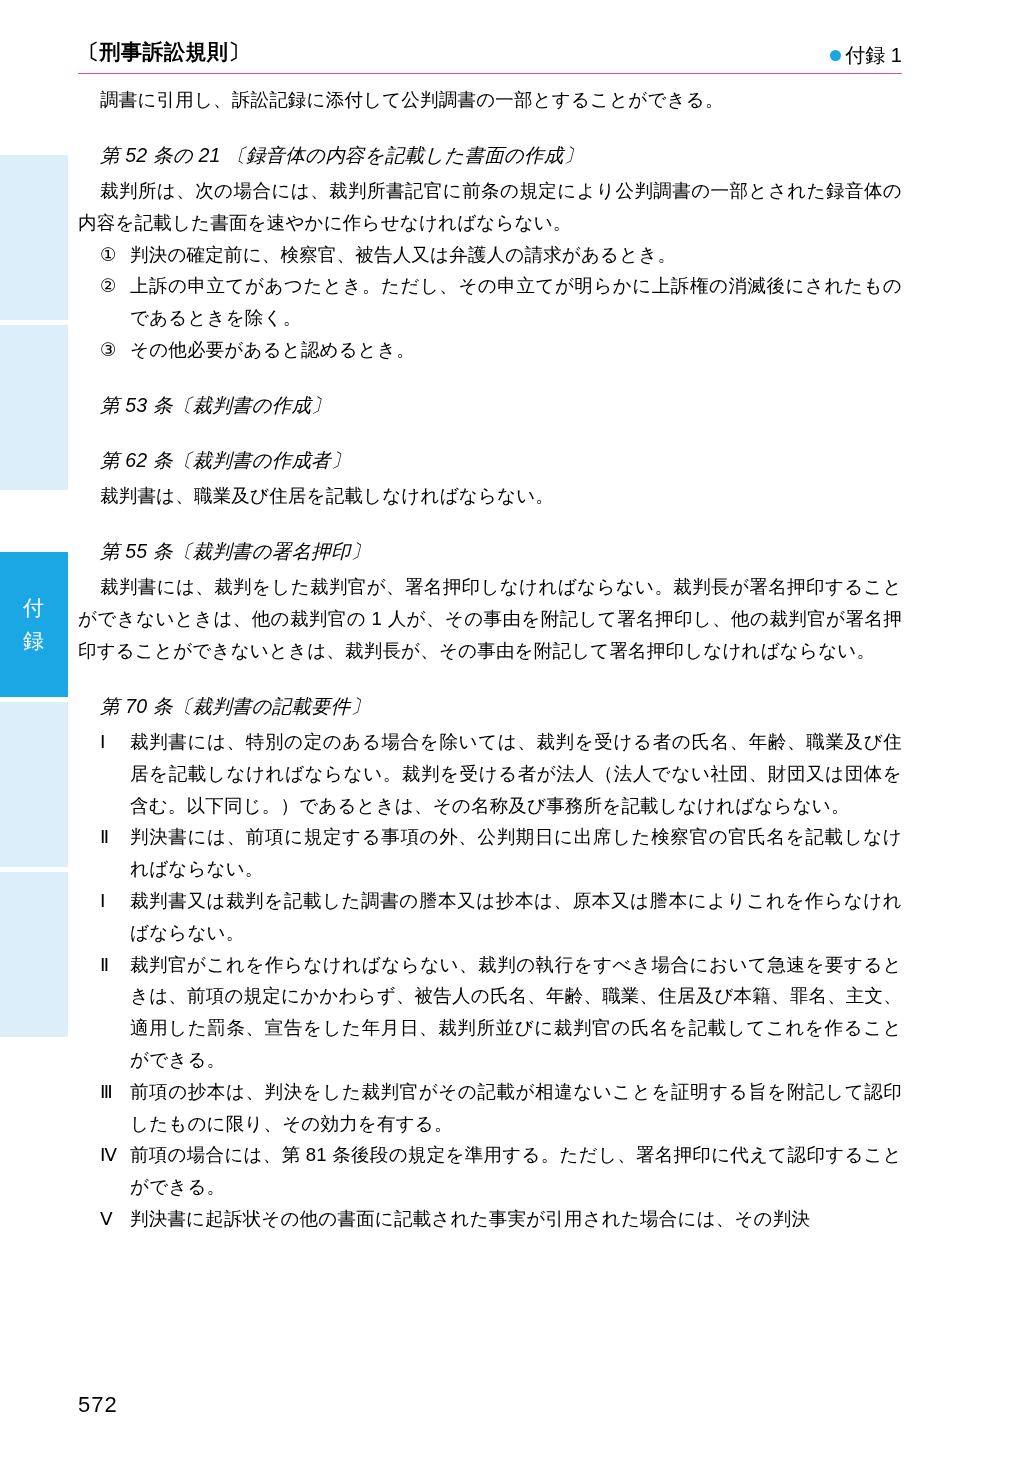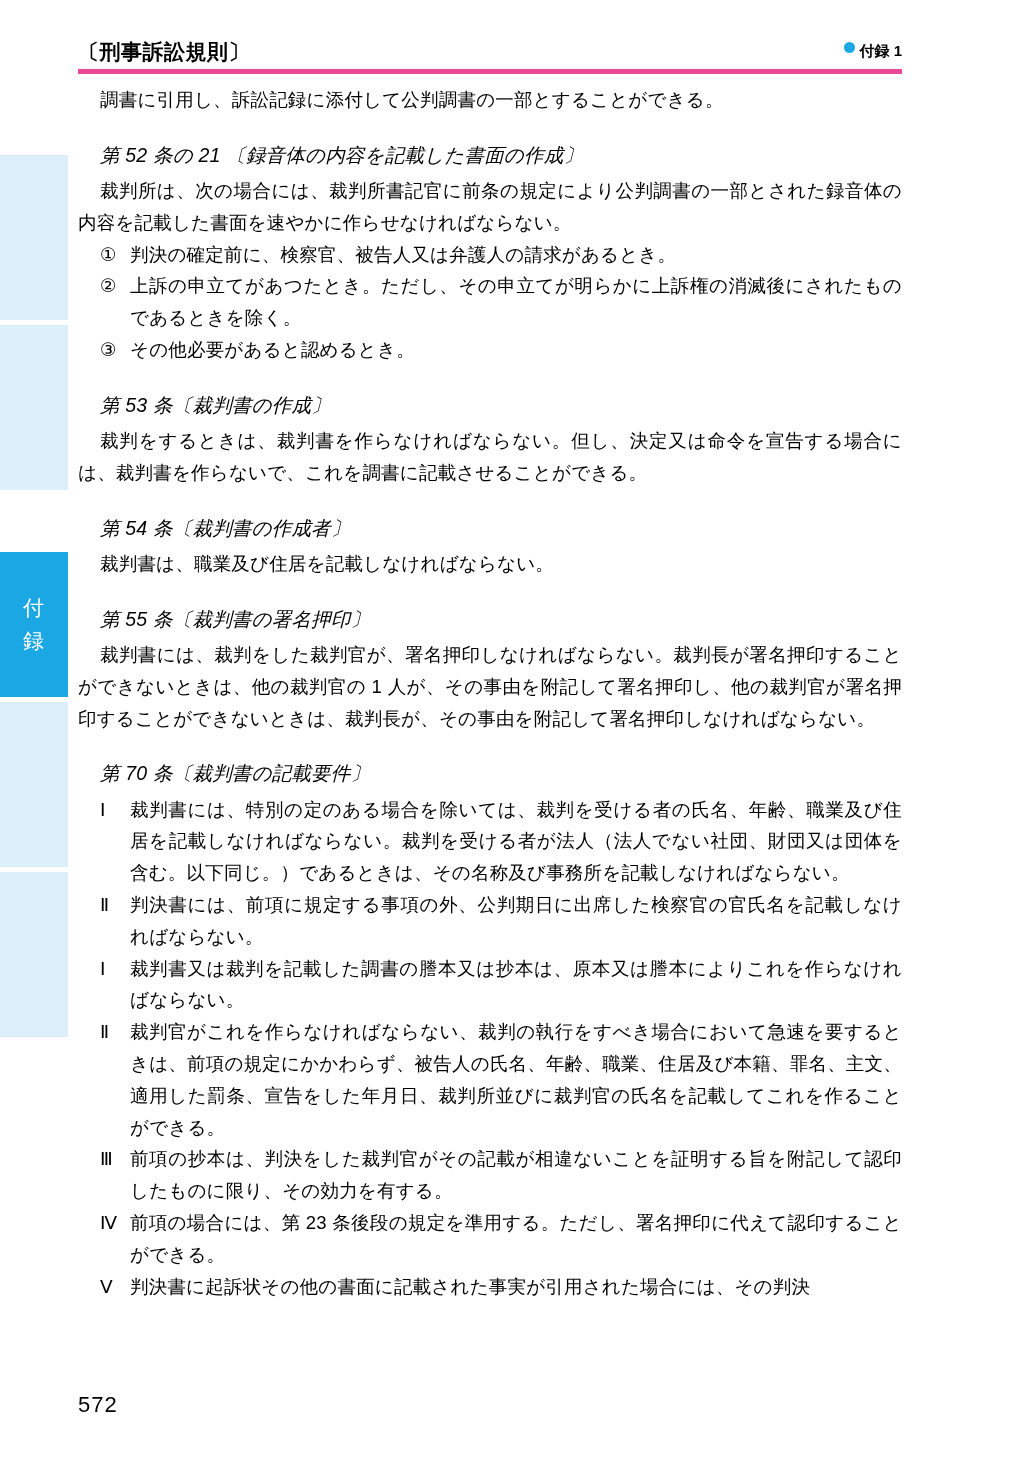--- a/index.html
+++ b/index.html
@@ -50,36 +50,36 @@
     font-weight: normal;
   }
 
   
   .page-header {
     position: absolute;
     left: 78px;
     top: 38px;
     width: 824px;
     height: 36px;
-    border-bottom: 5px solid #ec4899;
+    border-bottom: 1px solid #ec4899;
     display: flex;
     align-items: flex-start;
     justify-content: space-between;
   }
   .header-left {
     font-size: 21px;
     font-weight: bold;
     letter-spacing: 0.5px;
   }
   .header-right {
-    font-size: 15px;
-    display: flex;
+    font-size: 20px;
+    display: flex;
+    align-items: center;
     gap: 4px;
     padding-top: 4px;
-    font-weight: bold;
   }
   .header-dot {
     display: inline-block;
     width: 11px;
     height: 11px;
     border-radius: 50%;
     background: #1ba7e4;
   }
 
   
@@ -178,23 +178,22 @@
       <span class="marker">②</span>
       <span class="txt">上訴の申立てがあつたとき。ただし、その申立てが明らかに上訴権の消滅後にされたものであるときを除く。</span>
     </div>
     <div class="item">
       <span class="marker">③</span>
       <span class="txt">その他必要があると認めるとき。</span>
     </div>
   </div>
 
   <div class="article-title">第 53 条〔裁判書の作成〕</div>
-  <div class="para indent1 block">裁判をするときは、裁判書を作らなければならない。但し、決定又は命令を宣告する場合には、裁判書を作らないで、これを調書に記載させることができる。</div>
-
-  <div class="article-title">第 54 条〔裁判書の作成者〕</div>
+
+  <div class="article-title">第 62 条〔裁判書の作成者〕</div>
   <div class="para indent1 block">裁判書は、職業及び住居を記載しなければならない。</div>
 
   <div class="article-title">第 55 条〔裁判書の署名押印〕</div>
   <div class="para indent1 block">裁判書には、裁判をした裁判官が、署名押印しなければならない。裁判長が署名押印することができないときは、他の裁判官の 1 人が、その事由を附記して署名押印し、他の裁判官が署名押印することができないときは、裁判長が、その事由を附記して署名押印しなければならない。</div>
 
   <div class="article-title">第 70 条〔裁判書の記載要件〕</div>
   <div class="items">
     <div class="item">
       <span class="marker roman">Ⅰ</span>
       <span class="txt">裁判書には、特別の定のある場合を除いては、裁判を受ける者の氏名、年齢、職業及び住居を記載しなければならない。裁判を受ける者が法人（法人でない社団、財団又は団体を含む。以下同じ。）であるときは、その名称及び事務所を記載しなければならない。</span>
@@ -213,21 +212,21 @@
     <div class="item">
       <span class="marker roman">Ⅱ</span>
       <span class="txt">裁判官がこれを作らなければならない、裁判の執行をすべき場合において急速を要するときは、前項の規定にかかわらず、被告人の氏名、年齢、職業、住居及び本籍、罪名、主文、適用した罰条、宣告をした年月日、裁判所並びに裁判官の氏名を記載してこれを作ることができる。</span>
     </div>
     <div class="item">
       <span class="marker roman">Ⅲ</span>
       <span class="txt">前項の抄本は、判決をした裁判官がその記載が相違ないことを証明する旨を附記して認印したものに限り、その効力を有する。</span>
     </div>
     <div class="item">
       <span class="marker roman">Ⅳ</span>
-      <span class="txt">前項の場合には、第 23 条後段の規定を準用する。ただし、署名押印に代えて認印することができる。</span>
+      <span class="txt">前項の場合には、第 81 条後段の規定を準用する。ただし、署名押印に代えて認印することができる。</span>
     </div>
     <div class="item">
       <span class="marker roman">Ⅴ</span>
       <span class="txt">判決書に起訴状その他の書面に記載された事実が引用された場合には、その判決</span>
     </div>
   </div>
 
 </div>
 
 <div class="folio">572</div>

